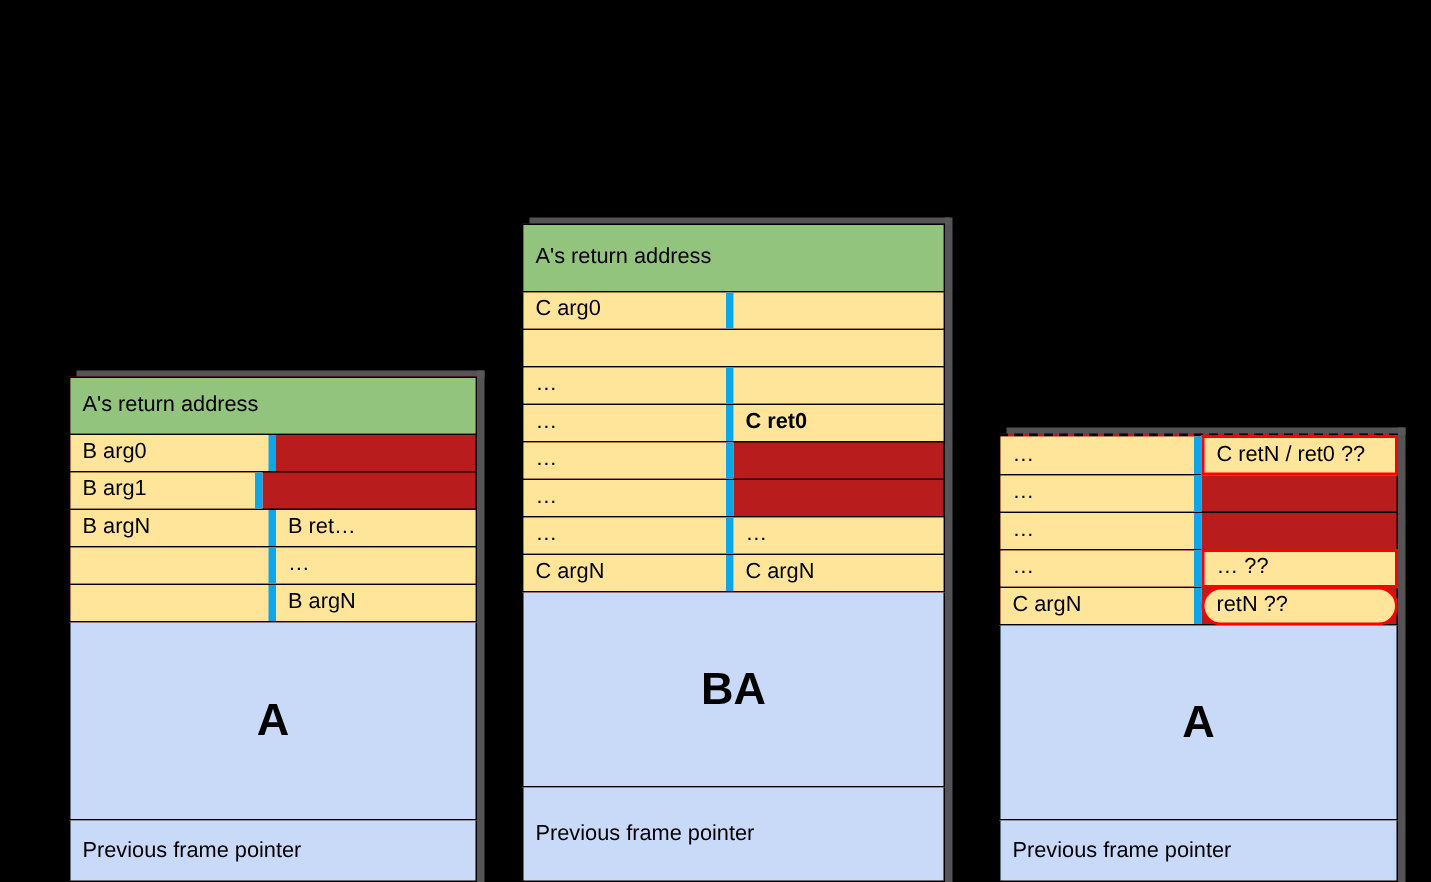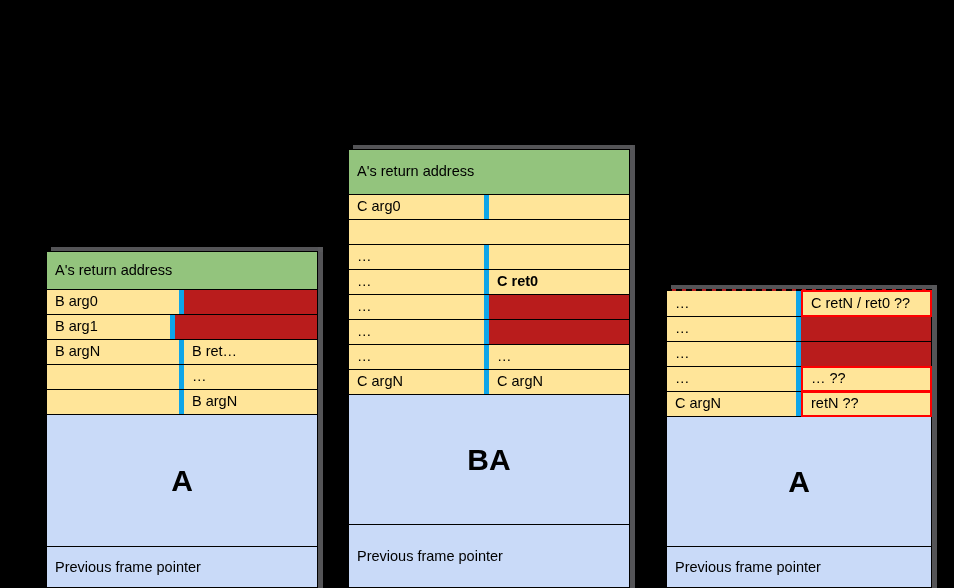--- a/index.html
+++ b/index.html
@@ -213,21 +213,21 @@
       </div>
       <div class="row" style="height:25px;">
         <div class="cell yellow split-left" style="width:134px;">…</div>
       </div>
       <div class="row" style="height:25px;">
         <div class="cell yellow split-left" style="width:134px;">…</div>
         <div class="cell yellow red-box" style="flex:1;">… ??</div>
       </div>
       <div class="row" style="height:25px;">
         <div class="cell yellow split-left" style="width:134px;">C argN</div>
-        <div class="cell yellow red-box" style="flex:1;">retN ??</div>
+        <div class="cell yellow red-box" style="flex:1;border-radius:13px;">retN ??</div>
       </div>
 
       <div class="body-block" style="height:130px;">A</div>
 
       <div class="footer-block" style="flex:1;">Previous frame pointer</div>
     </div>
   </div>
 
 </div>
 

